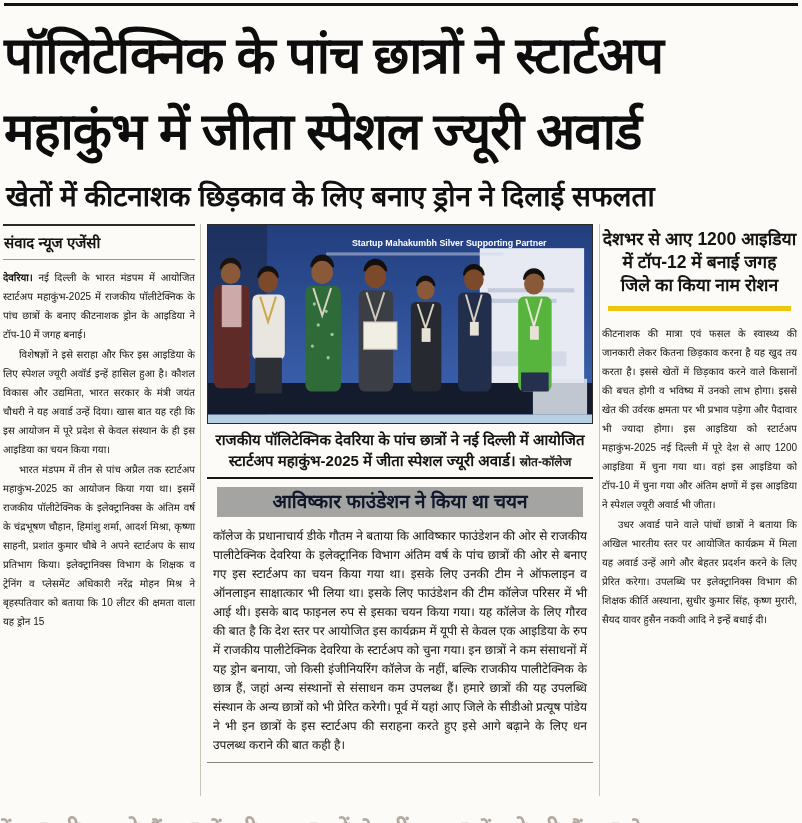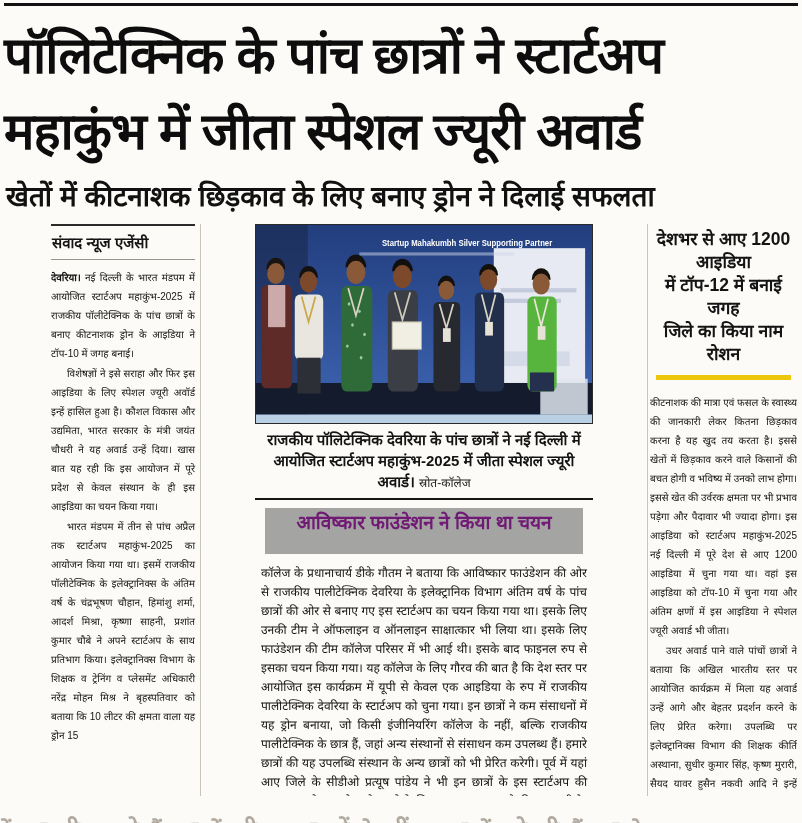--- a/index.html
+++ b/index.html
@@ -34,21 +34,21 @@
     color:#111;
     white-space:nowrap;
   }
   .content{
     display:grid;
     grid-template-columns:198px 386px 198px;
     column-gap:6px;
     padding:8px 3px 0 3px;
     height:572px;
   }
-  .col{overflow:hidden;margin-left:48px;}
+  .col{overflow:hidden;}
   .col-left{border-right:1px solid #c9c3b8;padding-right:5px;}
   .col-right{border-left:1px solid #c9c3b8;padding-left:2px;}
 
   .byline{
     border-top:2px solid #2a2a2a;
     border-bottom:1px solid #9a958c;
     padding:6px 0 7px 1px;
     font-size:15px;
     font-weight:700;
     margin-bottom:8px;
@@ -72,30 +72,30 @@
   }
   .photo-frame svg{display:block;width:100%;height:100%;}
   .caption{
     padding:5px 2px 4px 2px;
     text-align:center;
     font-weight:700;
     font-size:15px;
     line-height:21px;
     border-bottom:2.5px solid #161616;
   }
-  .caption .src{font-size:12px;font-weight:400;color:#222;}
+  .caption .src{font-size:12px;font-weight:700;color:#222;}
   .box-title{
     margin:8px 10px 0 10px;
     background:#a4a4a2;
-    color:#701a75;
+    color:#0f172a;
     text-align:center;
     font-size:19px;
     font-weight:800;
     line-height:30px;
-    height:46px;
+    height:30px;
   }
   .box-body{
     margin:5px 0 0 0;
     padding:5px 6px 7px 6px;
     border-bottom:1.5px solid #8b867c;
     font-size:12px;
     line-height:19px;
     text-align:justify;
   }
 

